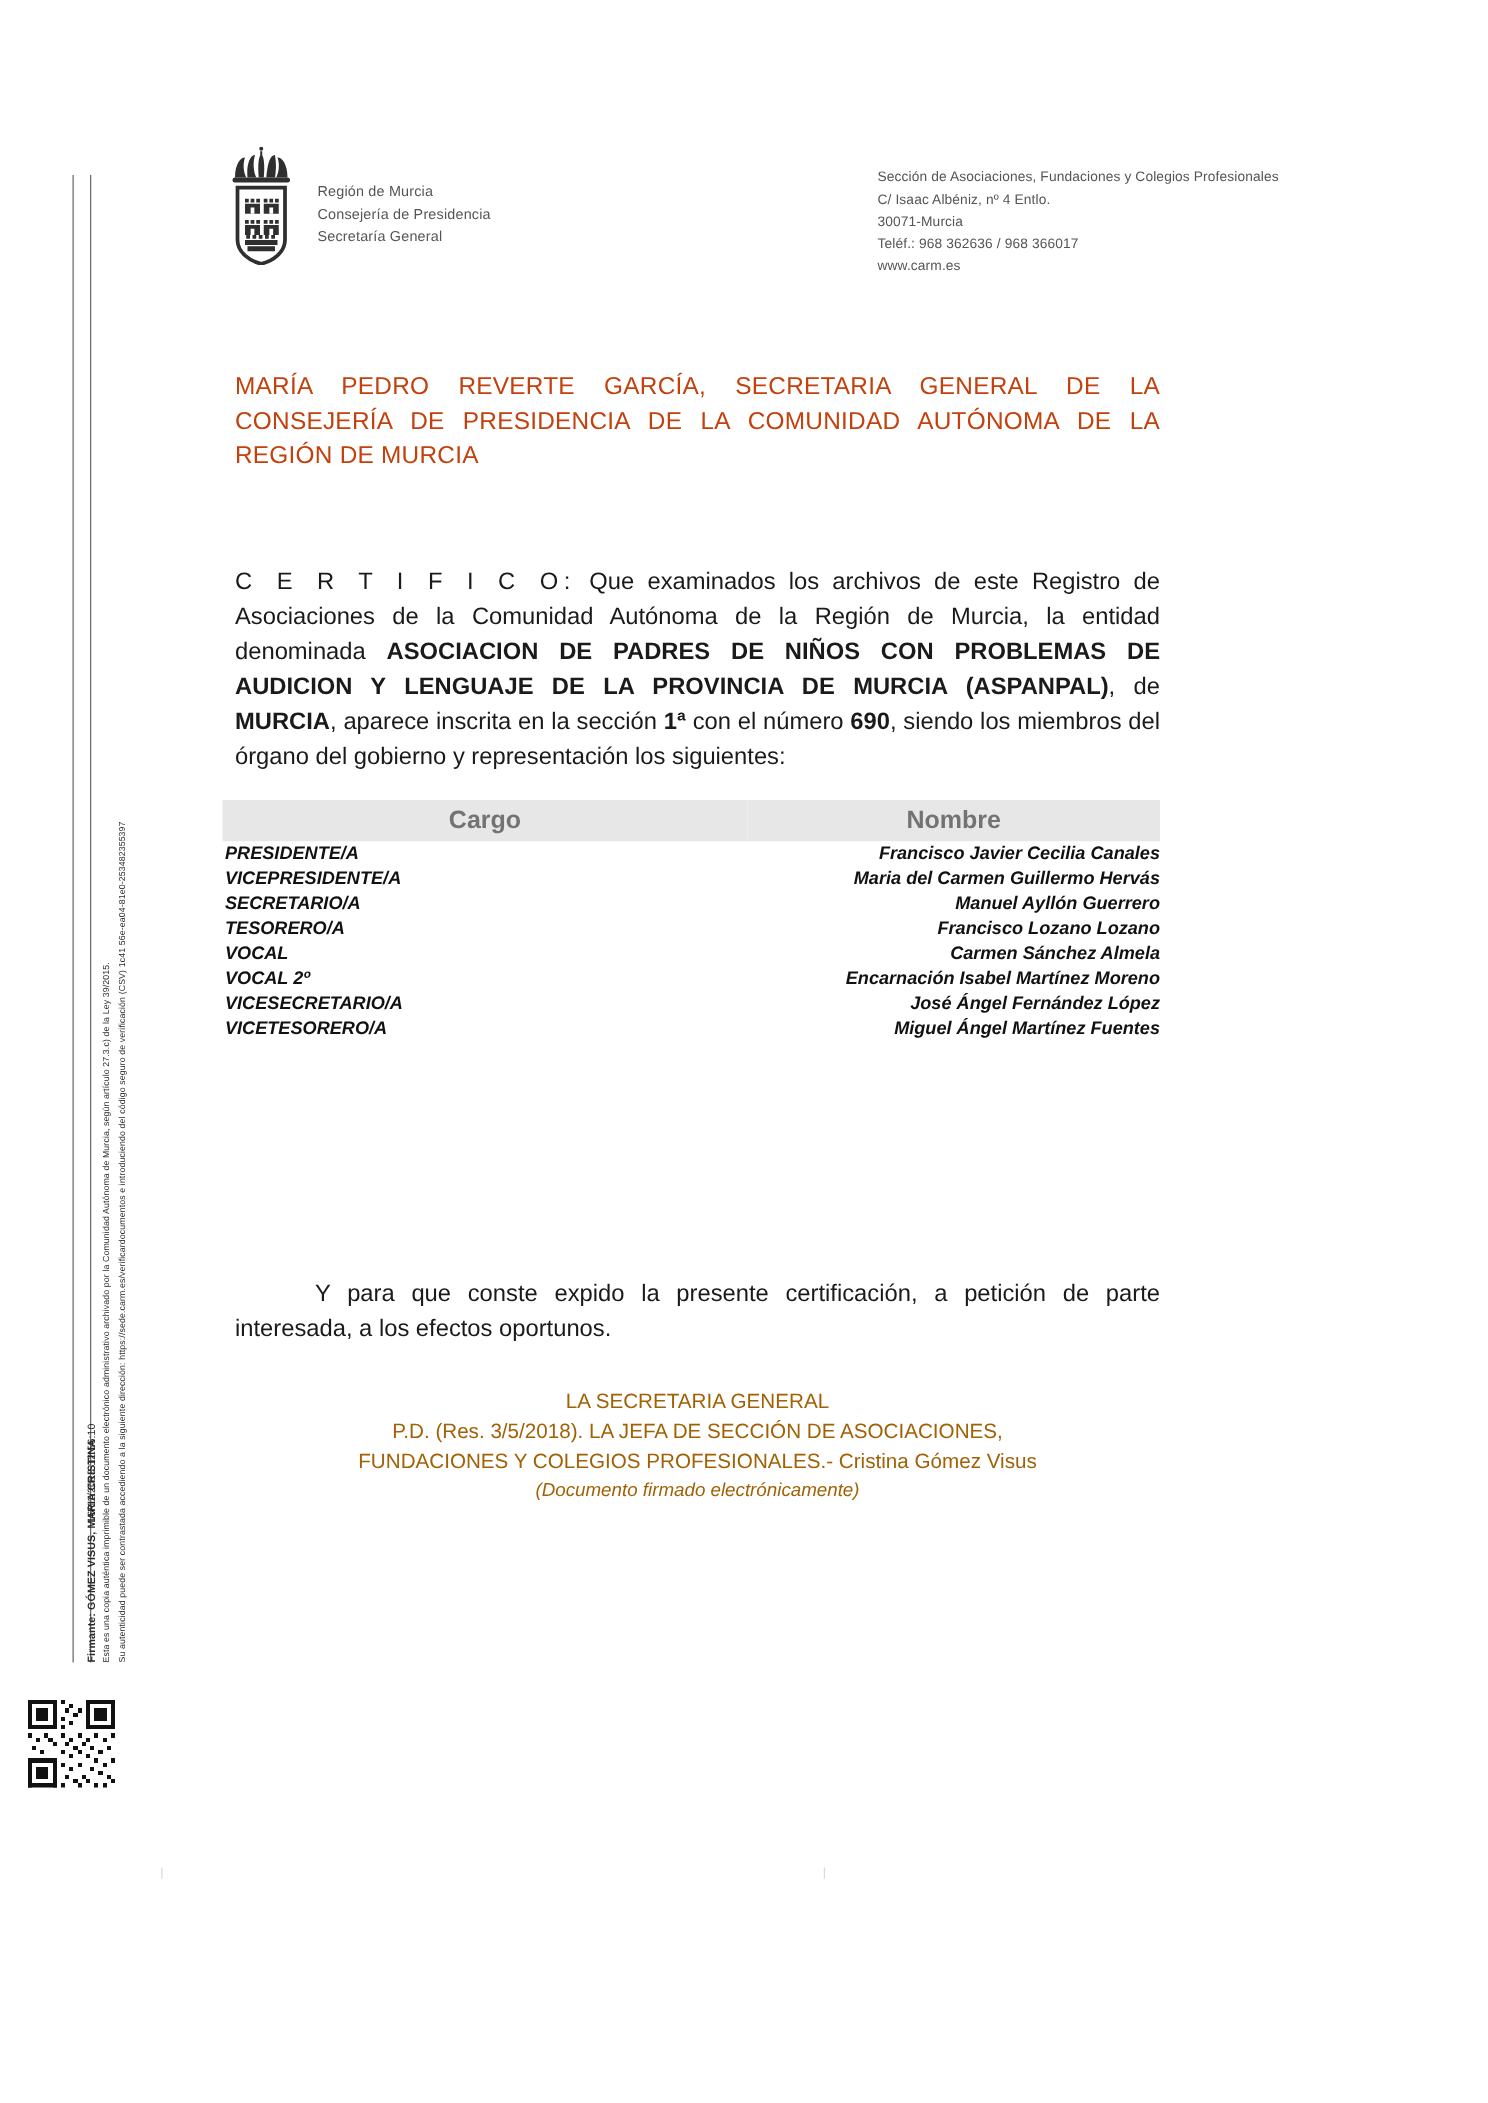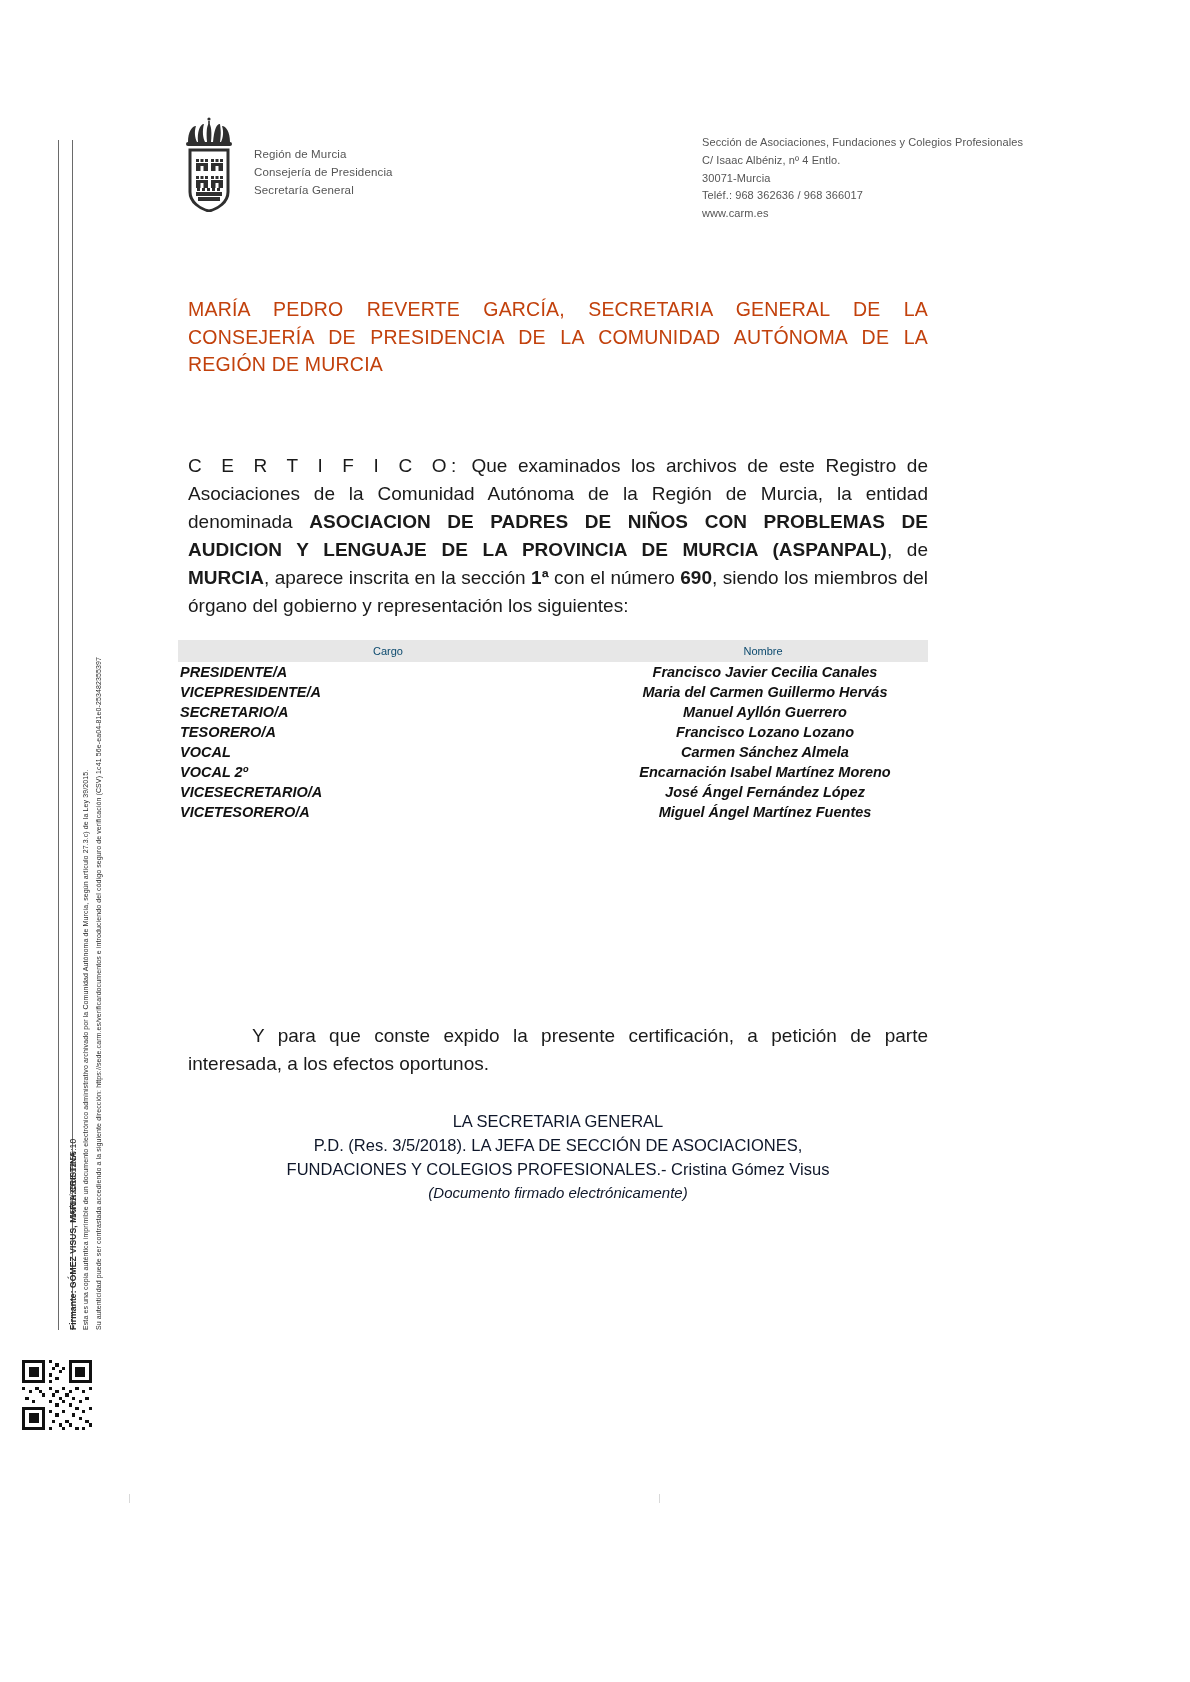--- a/index.html
+++ b/index.html
@@ -143,37 +143,37 @@
   
   .members {
     position: absolute;
     left: 178px;
     top: 640px;
     width: 750px;
     border-collapse: collapse;
   }
   .members th {
     background: #e7e7e7;
-    font-size: 11px;
-    font-weight: normal;
+    font-size: 20px;
+    font-weight: bold;
     padding: 5px 0 5px 0;
-    color: #0c4a6e;
+    color: #737373;
   }
   .members th.c-cargo { width: 420px; text-align: center; }
   .members th.c-nombre { width: 330px; text-align: center; }
   .members td {
     font-size: 14.5px;
     font-style: italic;
     font-weight: bold;
     padding: 2px 0;
     color: #111;
     white-space: nowrap;
   }
   .members td.cargo { text-align: left; padding-left: 2px; }
-  .members td.nombre { text-align: center; padding-left: 4px; margin-left: 44px; }
+  .members td.nombre { text-align: right; padding-left: 4px; margin-left: 44px; }
 
   
   .closing {
     position: absolute;
     left: 188px;
     top: 1022px;
     width: 740px;
     font-size: 19px;
     line-height: 1.47;
     text-align: justify;
@@ -181,21 +181,21 @@
   }
 
   .signature {
     position: absolute;
     left: 188px;
     top: 1110px;
     width: 740px;
     text-align: center;
     font-size: 16.5px;
     line-height: 1.45;
-    color: #0f172a;
+    color: #a16207;
   }
   .signature .electronic {
     font-style: italic;
     font-size: 15px;
   }
 
   
   .guide {
     position: absolute;
     background: #d9d9d9;

